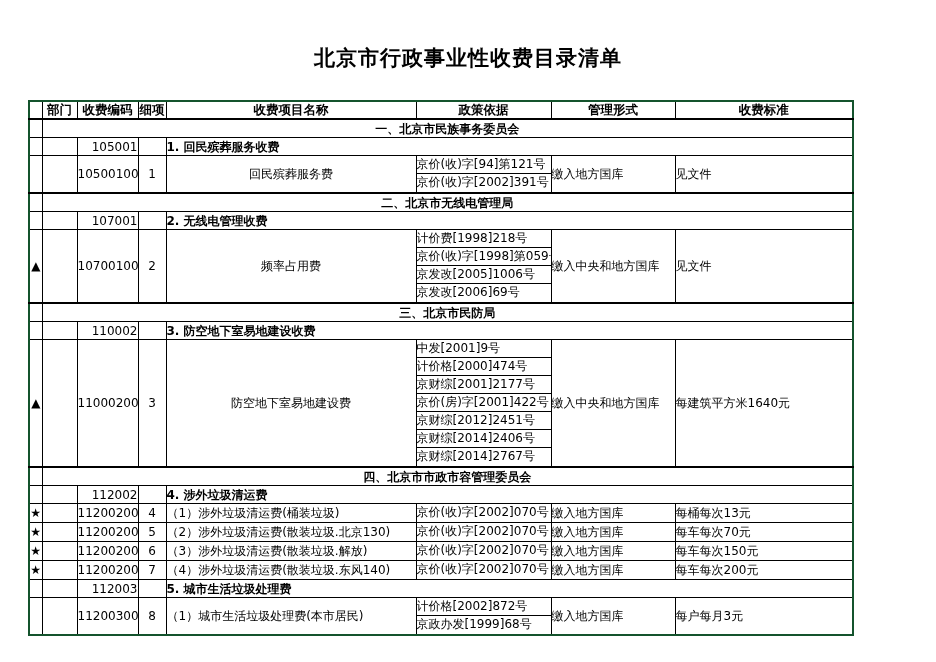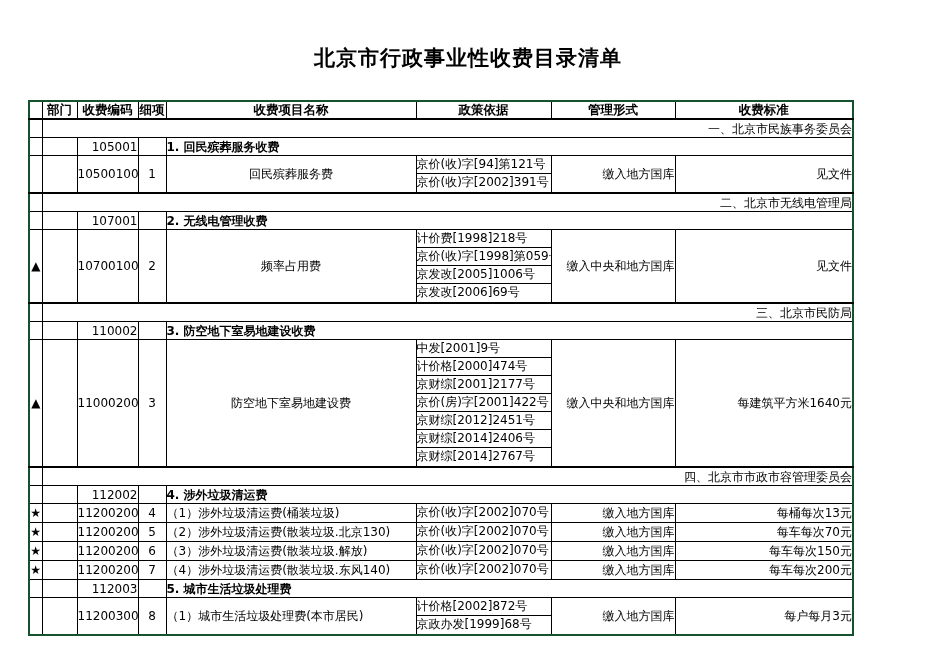--- a/index.html
+++ b/index.html
@@ -20,30 +20,30 @@
   .fee-table td, .fee-table th {
     border:1px solid #000; padding:0;
     font-size:12px; line-height:16px;
     overflow:hidden; white-space:nowrap;
   }
   .fee-table th { font-weight:bold; text-align:center; height:16px; font-size:12.5px; }
   tr.head-row th { border-bottom:2px solid #000; }
   tr.section-row td {
     border-top:2px solid #000; border-bottom:1px solid #000; height:17px;
   }
-  .section-title { font-weight:normal; text-align:right; padding-left:4px; }
+  .section-title { font-weight:bold; text-align:center; padding-left:4px; }
   tr.fee-row { height:18px; }
   .fee-label { font-weight:bold; text-align:left; padding-left:4px; }
   tr.item-row { height:18px; }
   .marker { text-align:center; font-size:11px; }
   .code { text-align:right; padding-right:6px; }
   .seq { text-align:center; }
   .name { text-align:left; padding-left:5px; }
   .name.c { text-align:center; padding-left:0; }
-  .mgmt, .standard { text-align:right; }
+  .mgmt, .standard { text-align:left; }
   .policy-td { padding:0; vertical-align:top; }
   .policy-line {
     height:18px; line-height:17px; box-sizing:border-box;
     border-bottom:1px solid #000; padding-left:0; text-align:left;
   }
   .policy-line:last-child { border-bottom:none; }
 </style>
 </head>
 <body>
 

